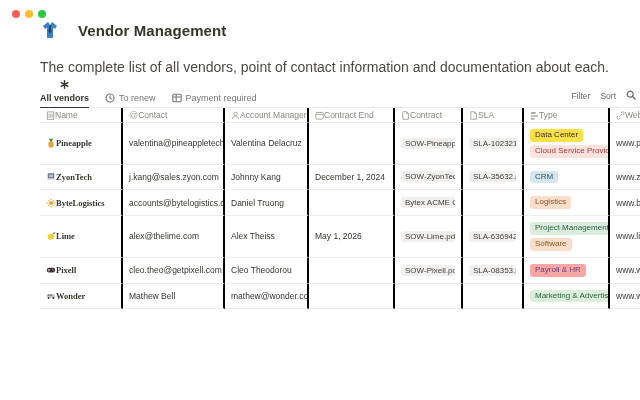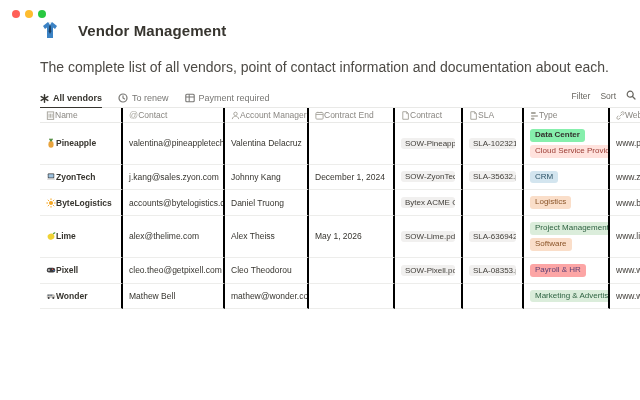--- a/index.html
+++ b/index.html
@@ -26,21 +26,21 @@
   
   .tabbar {
     margin-top: 13px;
     display: flex; align-items: flex-end; gap: 16px;
     border-bottom: 1px solid #E9E9E7;
     height: 20px;
     position: relative;
   }
   .tab { display: flex; align-items: center; gap: 4px; font-size: 9px; color: #787774;
          padding-bottom: 4px; border-bottom: 1.5px solid transparent; margin-bottom: -1px; cursor: pointer; }
-  .tab.active { color: #37352F; font-weight: 700; border-bottom-color: #37352F; }
+  .tab.active { color: #37352F; font-weight: 700; border-bottom-color: #37352F; flex-direction: column; }
   .tab svg { display: block; }
 
   .view-actions { position: absolute; right: 4px; bottom: 5px; display: flex; align-items: center; gap: 10px;
                   font-size: 8.5px; color: #67655f; }
   .view-actions .act { cursor: pointer; }
 
   
   .table { width: 650px; }
   .tr { display: grid; grid-template-columns: 83px 102px 84px 86px 68px 61px 86px 80px; }
   .td, .th {
@@ -49,31 +49,31 @@
     padding: 3px 6px;
     font-size: 8.5px;
     overflow: hidden; white-space: nowrap;
     display: flex; align-items: flex-start; 
   }
   .th { color: #8a8782; align-items: center; padding: 2px 6px; height: 15px; border-bottom: 1px solid #E9E9E7; }
   .th svg, .th .at { flex: 0 0 auto; opacity: .85; }
   .th .at { font-size: 9px; line-height: 1; color: #9b988f; }
   .td { min-height: 19px; align-items: center; color: #37352F; }
   .row-tall .td { min-height: 29px; }
-  .cell-name { font-weight: 600; }
+  .cell-name { font-weight: 600; font-family: Liberation Serif, serif; }
   .cell-name .ric { width: 10px; height: 10px; flex: 0 0 auto; }
 
   .chip {
     background: #F1F0EF; border-radius: 3px; padding: 1px 4px;
     font-size: 8px; color: #44413c; white-space: nowrap; max-width: 100%;
     overflow: hidden;
   }
   .tags { display: flex; flex-direction: column; gap: 3px; align-items: flex-start; padding-top: 3px; padding-bottom: 3px; }
   .tag { border-radius: 3px; padding: 1px 5px; font-size: 8px; white-space: nowrap; line-height: 1.35; }
-  .tag-gray   { background: #86efac; color: #32302C; font-weight: bold; }
+  .tag-gray   { background: #fde047; color: #32302C; }
   .tag-red    { background: #FFE2DD; color: #9A3A32; }
   .tag-blue   { background: #D3E5EF; color: #2B5266; }
   .tag-orange { background: #FADEC9; color: #8A5428; }
   .tag-green  { background: #DBEDDB; color: #2F6342; }
   .tag-purple { background: #fca5a5; color: #5E4274; }
 
   .web-val { color: #44413c; }
 </style>
 </head>
 <body>

